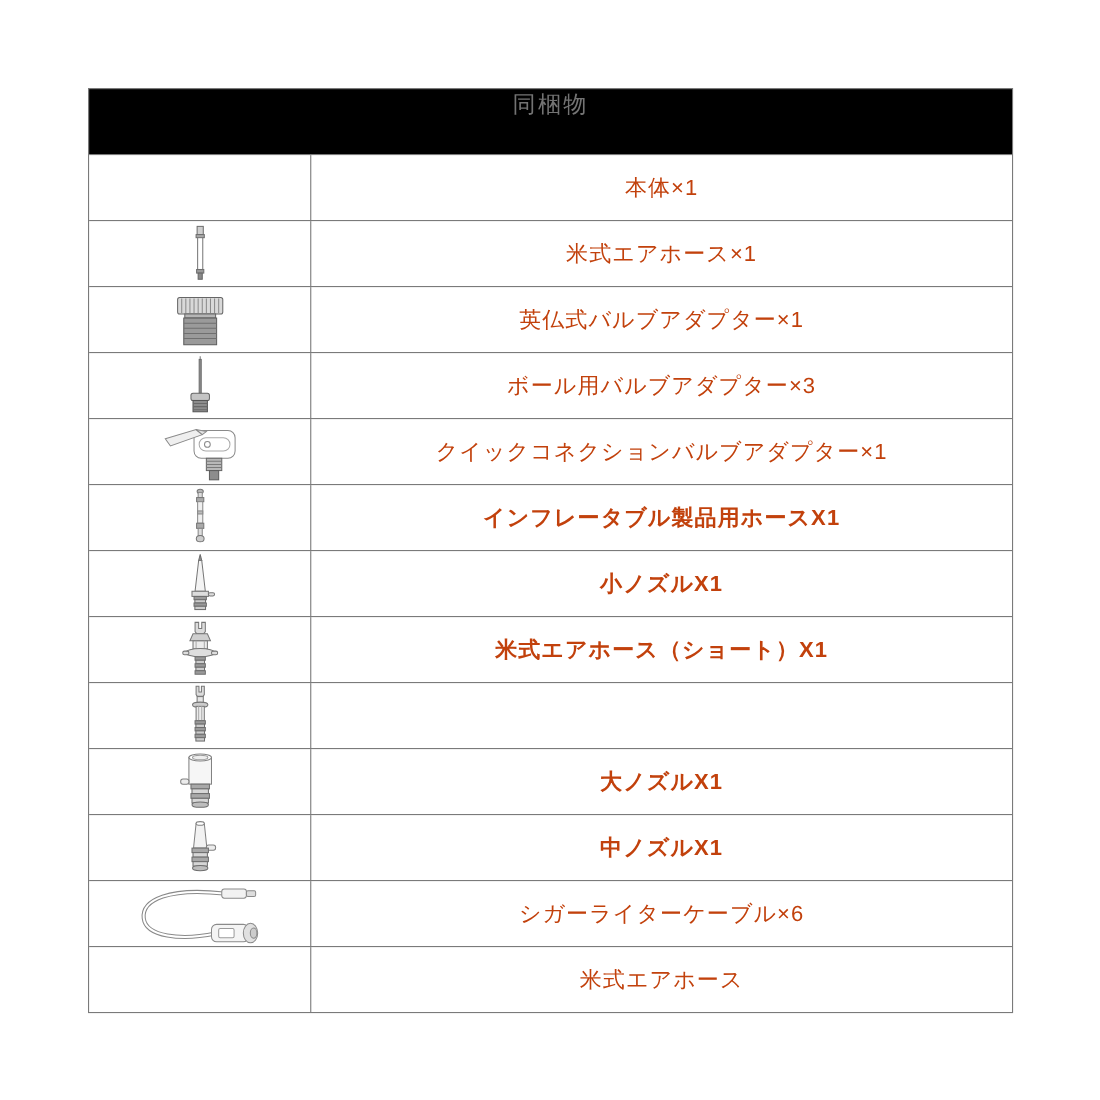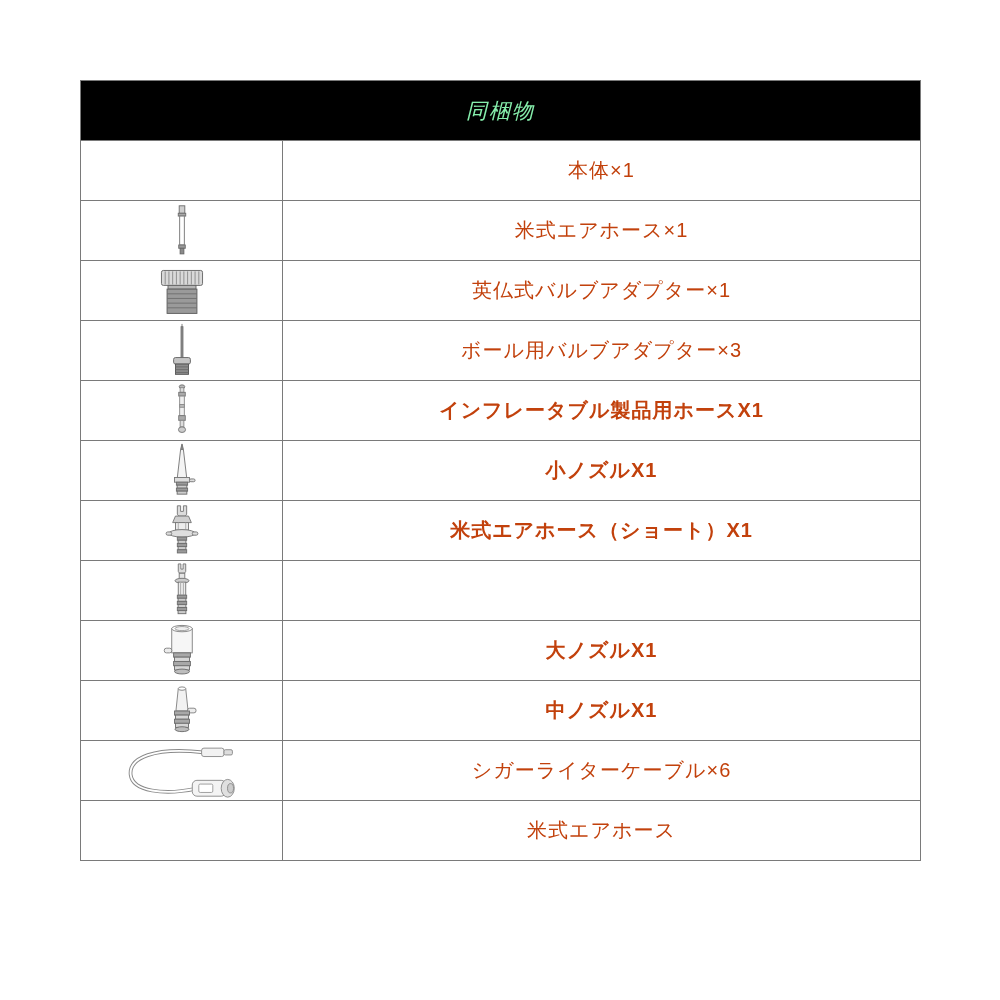--- a/index.html
+++ b/index.html
@@ -12,28 +12,26 @@
   .inc-table {
     position: absolute;
     left: 80px; top: 80px;
     width: 841px;
     border: 1px solid #7a7a7a;
     background: #ffffff;
   }
   .inc-header {
     height: 59px;
     background: #000000;
-    color: #86efac;
-    display: flex;
-    align-items: center;
+    color: #737373;
+    display: flex;
     justify-content: center;
     font-size: 21px;
     font-weight: 500;
     letter-spacing: 2px;
-    font-style: italic;
   }
   .inc-row {
     display: flex;
     height: 60px;
     border-top: 1px solid #7a7a7a;
   }
   .cell-img {
     width: 202px;
     border-right: 1px solid #7a7a7a;
     display: flex;
@@ -108,20 +106,37 @@
           <rect x="21" y="37" width="18" height="7" rx="2" fill="#c4c4c4" stroke="#666666"></rect>
           <rect x="23" y="44" width="14" height="11" fill="#8d8d8d" stroke="#555555"></rect>
           <g stroke="#6a6a6a">
               <path d="M23 47h14M23 50h14M23 53h14"></path>
             </g>
         </svg>
       </div>
       <div class="cell-label">ボール用バルブアダプター×3</div>
     </div>
 
+    <div class="inc-row">
+      <div class="cell-img">
+        <svg width="76" height="56" viewBox="0 0 76 60">
+          <rect x="32" y="9" width="40" height="27" rx="7" fill="#ffffff" stroke="#8a8a8a"></rect>
+          <rect x="37" y="16" width="30" height="13" rx="6.5" fill="none" stroke="#aaaaaa"></rect>
+          <circle cx="45" cy="22.5" r="2.8" fill="none" stroke="#8a8a8a"></circle>
+          <path d="M4 17 L34 8 L40 13 L9 24 Z" fill="#efefef" stroke="#8a8a8a"></path>
+          <path d="M34 8 L44 10 L40 13 Z" fill="#e2e2e2" stroke="#8a8a8a"></path>
+          <rect x="44" y="36" width="15" height="12" fill="#b8b8b8" stroke="#666666"></rect>
+          <g stroke="#7a7a7a">
+              <path d="M44 39h15M44 42h15M44 45h15"></path>
+            </g>
+          <rect x="47" y="48" width="9" height="9" fill="#8d8d8d" stroke="#5d5d5d"></rect>
+        </svg>
+      </div>
+      <div class="cell-label">クイックコネクションバルブアダプター×1</div>
+    </div>
 
     <div class="inc-row bold-x">
       <div class="cell-img">
         <svg width="56" height="56" viewBox="0 0 60 60">
           <ellipse cx="30" cy="4" rx="3" ry="2" fill="#b8b8b8" stroke="#777777"></ellipse>
           <rect x="28" y="5" width="4" height="5" fill="#dddddd" stroke="#888888"></rect>
           <rect x="26.5" y="10" width="7" height="4" fill="#aaaaaa" stroke="#777777"></rect>
           <rect x="27.5" y="14" width="5" height="21" fill="#efefef" stroke="#8a8a8a"></rect>
           <rect x="27.5" y="23" width="5" height="3" fill="#bbbbbb" stroke="#8a8a8a"></rect>
           <rect x="26.5" y="35" width="7" height="5" fill="#aaaaaa" stroke="#777777"></rect>

